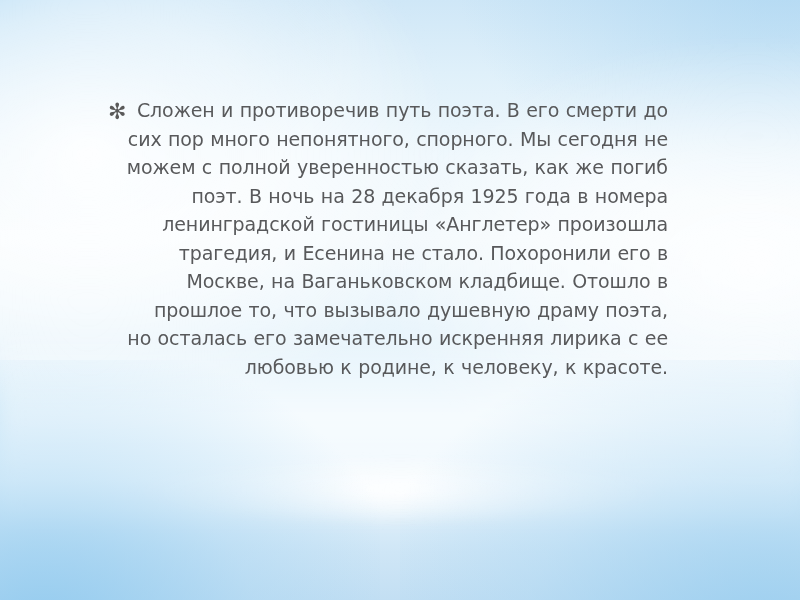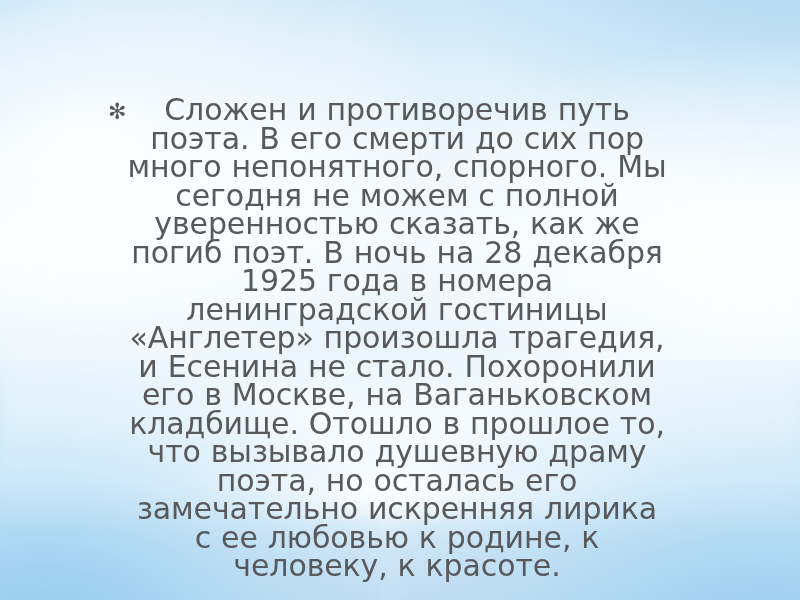--- a/index.html
+++ b/index.html
@@ -139,25 +139,25 @@
     color: #5a5a5a;
     font-size: 22px;
     line-height: 28px;
     font-family: "DejaVu Sans", sans-serif;
     margin-top: 2px;
   }
 
   .bullet-text {
     flex: 1 1 auto;
     color: #58595b;
-    font-size: 30px;
+    font-size: 19px;
     line-height: 28.5px;
     letter-spacing: -0.1px;
     font-family: "DejaVu Sans", sans-serif;
-    text-align: center;
+    text-align: right;
     word-spacing: 0.5px;
   }
 </style>
 </head>
 <body>
 
 <div class="slide">
 
   <div class="bg-base"></div>
   <div class="bg-corner-tl"></div>

